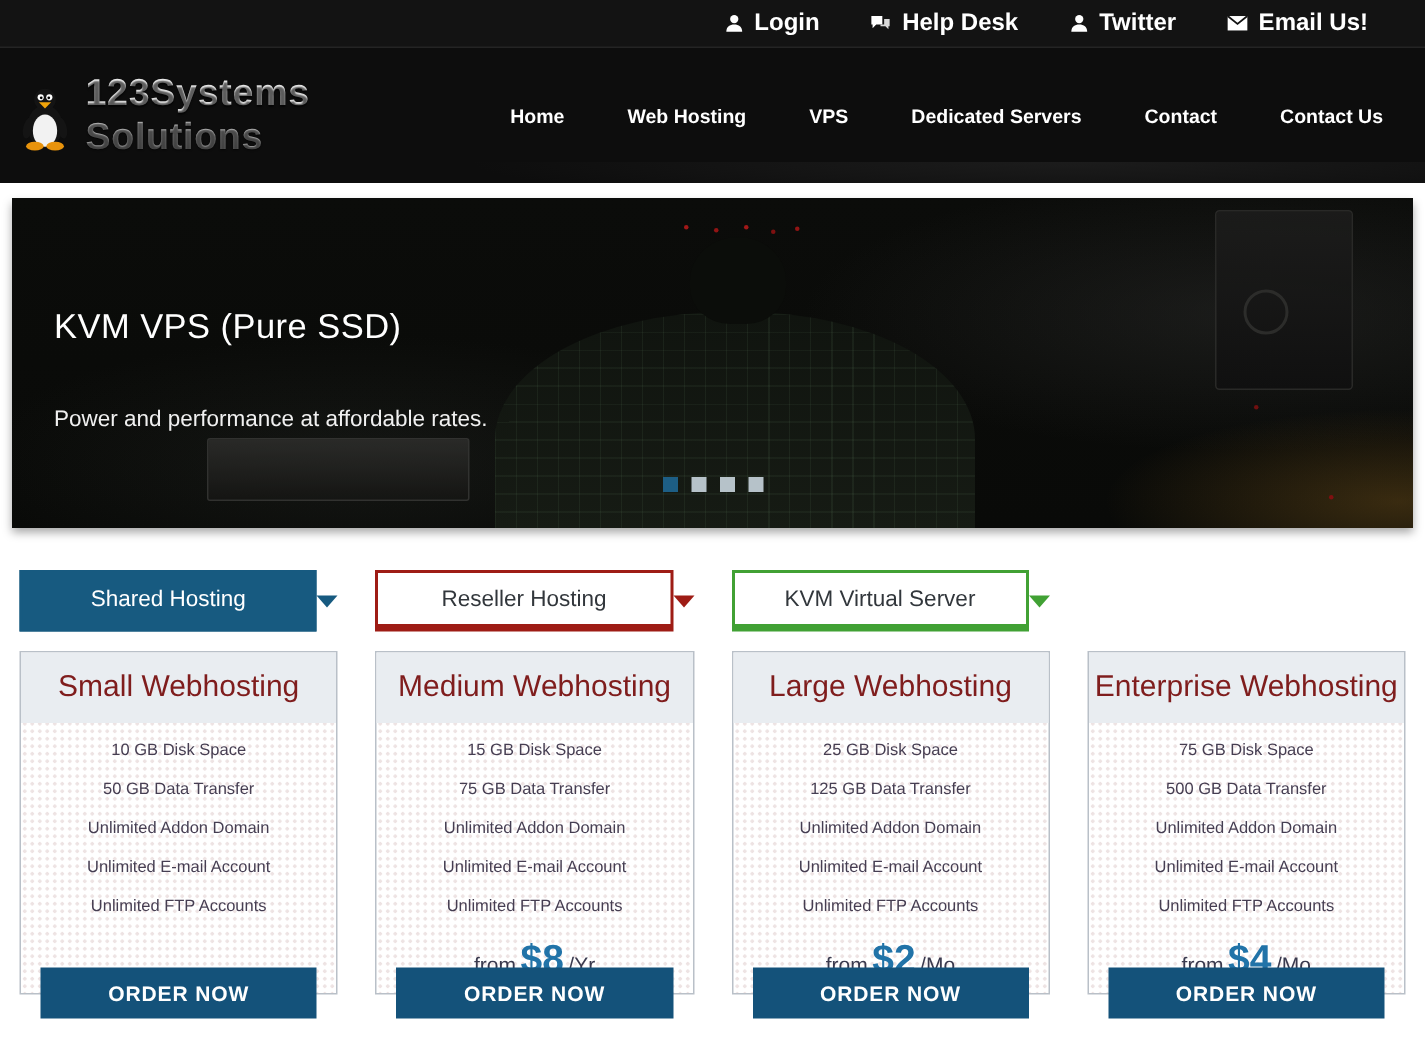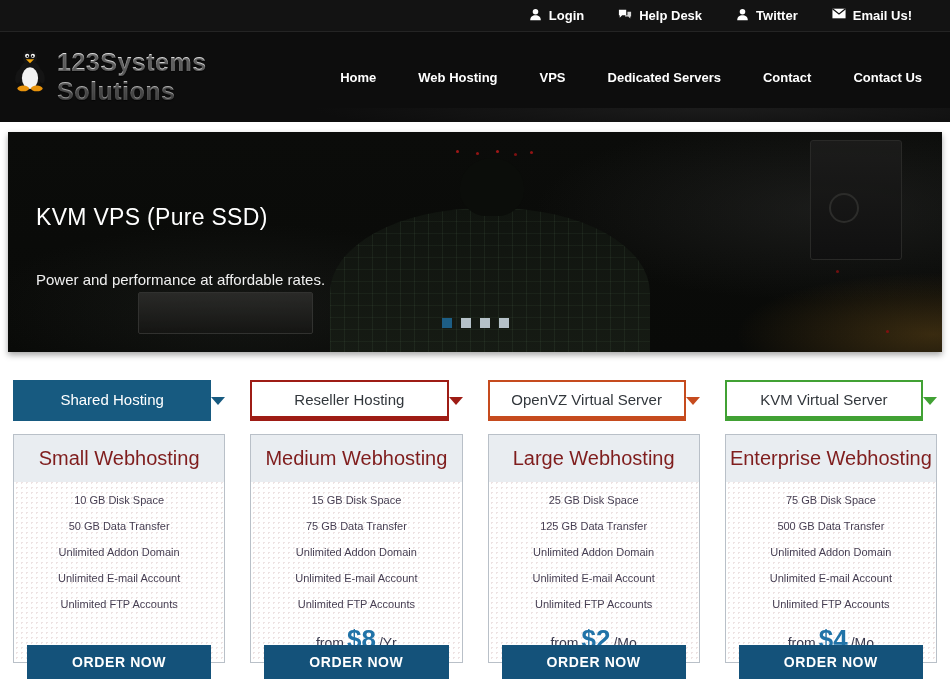--- a/index.html
+++ b/index.html
@@ -6,37 +6,37 @@
   html,body { width: 950px; background: #ffffff; font-family: "Liberation Sans", sans-serif; }
   body { height: 697px; overflow: hidden; }
 
   
   .topbar {
     height: 32px; background: #131313; border-bottom: 1px solid #242424;
     display: flex; align-items: center; justify-content: flex-end;
     padding-right: 38px; gap: 34px;
   }
   .topbar-link {
-    display: flex; gap: 7px;
-    color: #ffffff; font-size: 13px; font-weight: bold; cursor: pointer;
+    display: flex; align-items: center; gap: 7px;
+    color: #ffffff; font-size: 16px; font-weight: bold; cursor: pointer;
   }
   .topbar-link svg { display: block; }
 
   
   .header {
     height: 90px; background: #0d0d0d; position: relative;
     display: flex; align-items: center; justify-content: space-between;
     padding: 0 10px 0 12px; overflow: hidden;
   }
   .header::after {
     content: ""; position: absolute; left: 0; right: 0; bottom: -26px; height: 40px;
     background: radial-gradient(ellipse 60% 100% at 75% 0, rgba(40,40,40,.55), rgba(0,0,0,0) 70%);
     pointer-events: none;
   }
-  .brand { display: flex; align-items: flex-start; gap: 9px; cursor: pointer; }
+  .brand { display: flex; align-items: flex-end; gap: 9px; cursor: pointer; }
   .brand-text {
     font-size: 25px; font-weight: bold; letter-spacing: .5px;
     background: linear-gradient(180deg, #f2f2f2 0%, #d9d9d9 45%, #8f8f8f 100%);
     -webkit-background-clip: text; background-clip: text;
     color: #c9c9c9; -webkit-text-fill-color: transparent;
     text-shadow: 0 1px 1px rgba(0,0,0,.6);
   }
   .nav { display: flex; align-items: center; gap: 6px; }
   .nav-item {
     color: #ffffff; font-size: 13px; font-weight: bold;
@@ -241,24 +241,20 @@
 <div class="cols tabs-row">
   <div class="tab-col">
     <div class="tab tab-shared">Shared Hosting</div>
     <div class="tab-arrow arrow-shared"></div>
   </div>
   <div class="tab-col">
     <div class="tab tab-reseller">Reseller Hosting</div>
     <div class="tab-arrow arrow-reseller"></div>
   </div>
   <div class="tab-col">
-    <div class="tab tab-openvz">OpenVZ Virtual Server</div>
-    <div class="tab-arrow arrow-openvz"></div>
-  </div>
-  <div class="tab-col">
     <div class="tab tab-kvm">KVM Virtual Server</div>
     <div class="tab-arrow arrow-kvm"></div>
   </div>
 </div>
 
 <div class="cols cards-row">
 
   <div class="plan-card">
     <div class="plan-header">
       <span class="plan-title">Small Webhosting</span>

